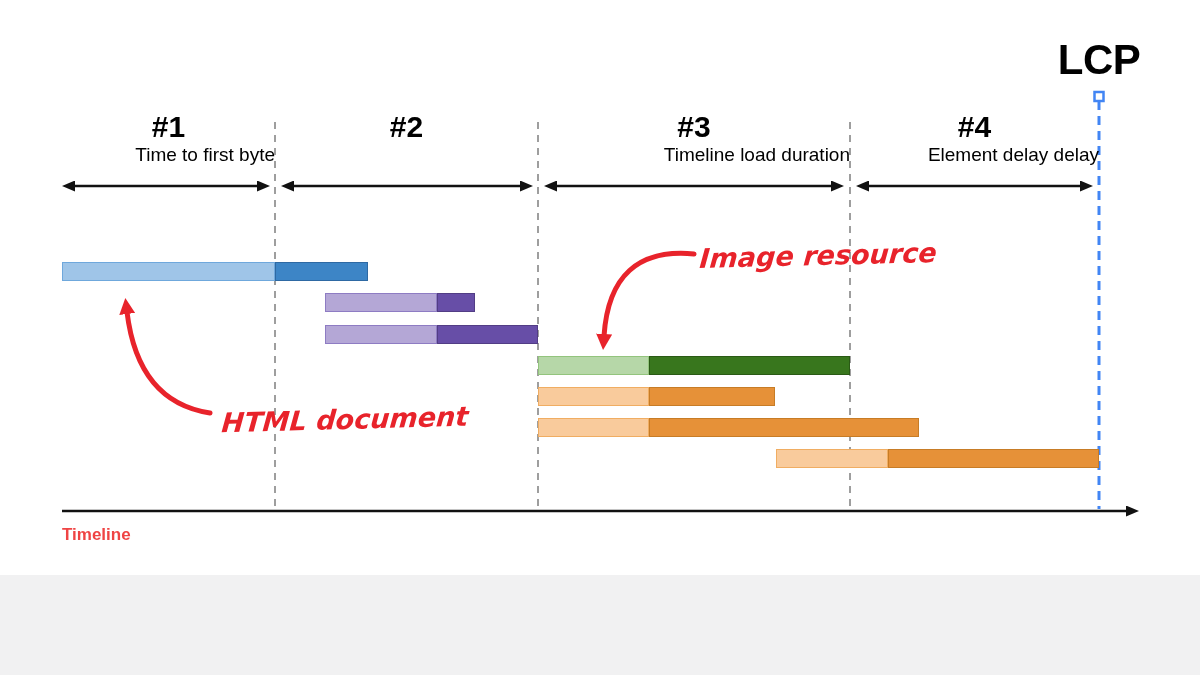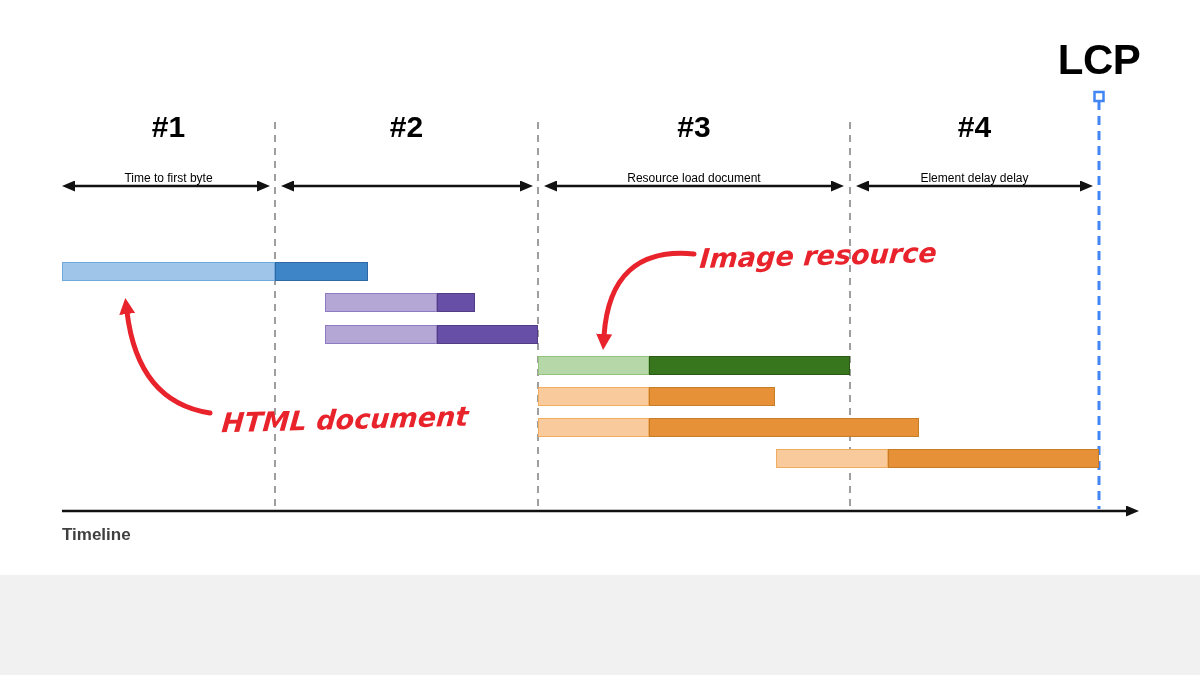--- a/index.html
+++ b/index.html
@@ -8,33 +8,33 @@
     background:#ffffff; font-family:"Liberation Sans", sans-serif; color:#000;
   }
   svg.overlay { position:absolute; left:0; top:0; width:1200px; height:675px; }
 
   .lcp-label {
     position:absolute; top:38px; left:1099px; transform:translateX(-50%);
     font-size:42px; font-weight:700; letter-spacing:-0.5px; line-height:44px;
   }
   .phase { position:absolute; top:110px; text-align:center; }
   .phase-number { font-size:30px; font-weight:700; line-height:34px; }
-  .phase-label  { font-size:12px; line-height:20px; margin-top:24px; }
+  .phase-label  { font-size:19px; line-height:20px; margin-top:1px;text-align:right; }
 
   .seg { position:absolute; height:19px; }
 
   .annotation {
     position:absolute; font-family:"DejaVu Sans", sans-serif;
     font-style:italic; font-weight:700; font-size:27px; line-height:32px;
     transform:skewX(-6deg) rotate(-1.5deg); white-space:nowrap;
   }
 
   .timeline-label {
     position:absolute; left:62px; top:525px;
-    font-size:17px; font-weight:700; color:#404040;
+    font-size:17px; font-weight:700; color:#ef4444;
   }
 
   .legend {
     position:absolute; left:0; top:575px; width:1200px; height:100px;
   }
 </style>
 </head>
 <body>
 
 <div class="stage" id="stage">
@@ -69,21 +69,21 @@
   <div id="phases">
       <div class="phase" style="left: 62px; width: 213px;">
         <div class="phase-number">#1</div>
         <div class="phase-label">Time to first byte</div>
       </div>
       <div class="phase" style="left: 275px; width: 263px;">
         <div class="phase-number">#2</div>
       </div>
       <div class="phase" style="left: 538px; width: 312px;">
         <div class="phase-number">#3</div>
-        <div class="phase-label">Resource load document</div>
+        <div class="phase-label">Timeline load duration</div>
       </div>
       <div class="phase" style="left: 850px; width: 249px;">
         <div class="phase-number">#4</div>
         <div class="phase-label">Element delay delay</div>
       </div>
     </div>
   <div id="bars">
       <div class="seg" style="left: 62px; top: 262px; width: 213px; background: rgb(159, 197, 232); box-shadow: rgb(111, 168, 220) 0px 0px 0px 1px inset;"></div>
       <div class="seg" style="left: 275px; top: 262px; width: 93px; background: rgb(61, 133, 198); box-shadow: rgb(46, 105, 163) 0px 0px 0px 1px inset;"></div>
       <div class="seg" style="left: 325px; top: 293px; width: 112px; background: rgb(180, 167, 214); box-shadow: rgb(142, 124, 195) 0px 0px 0px 1px inset;"></div>

